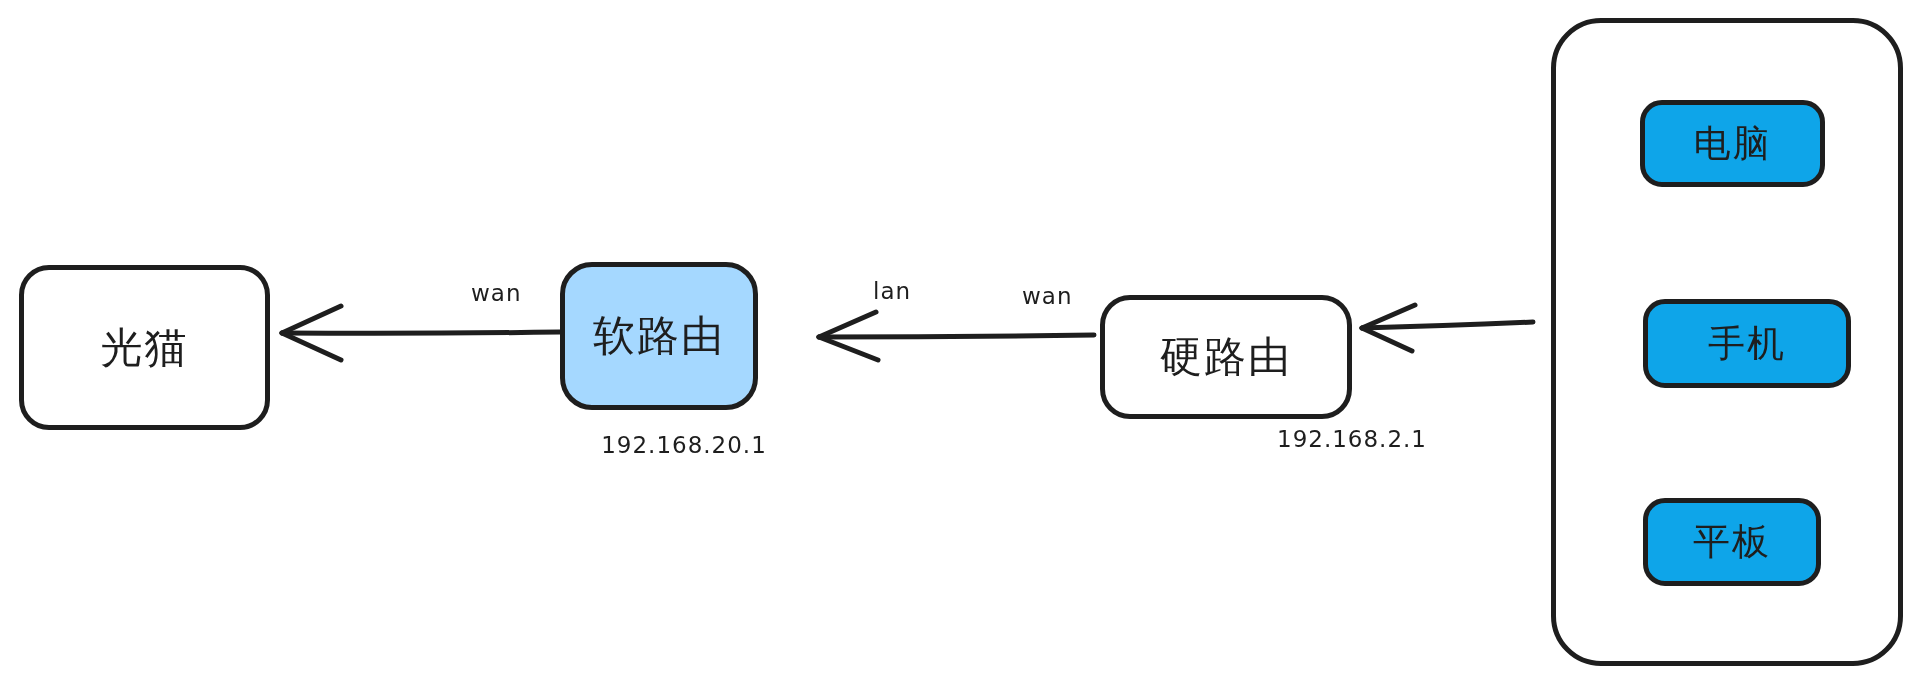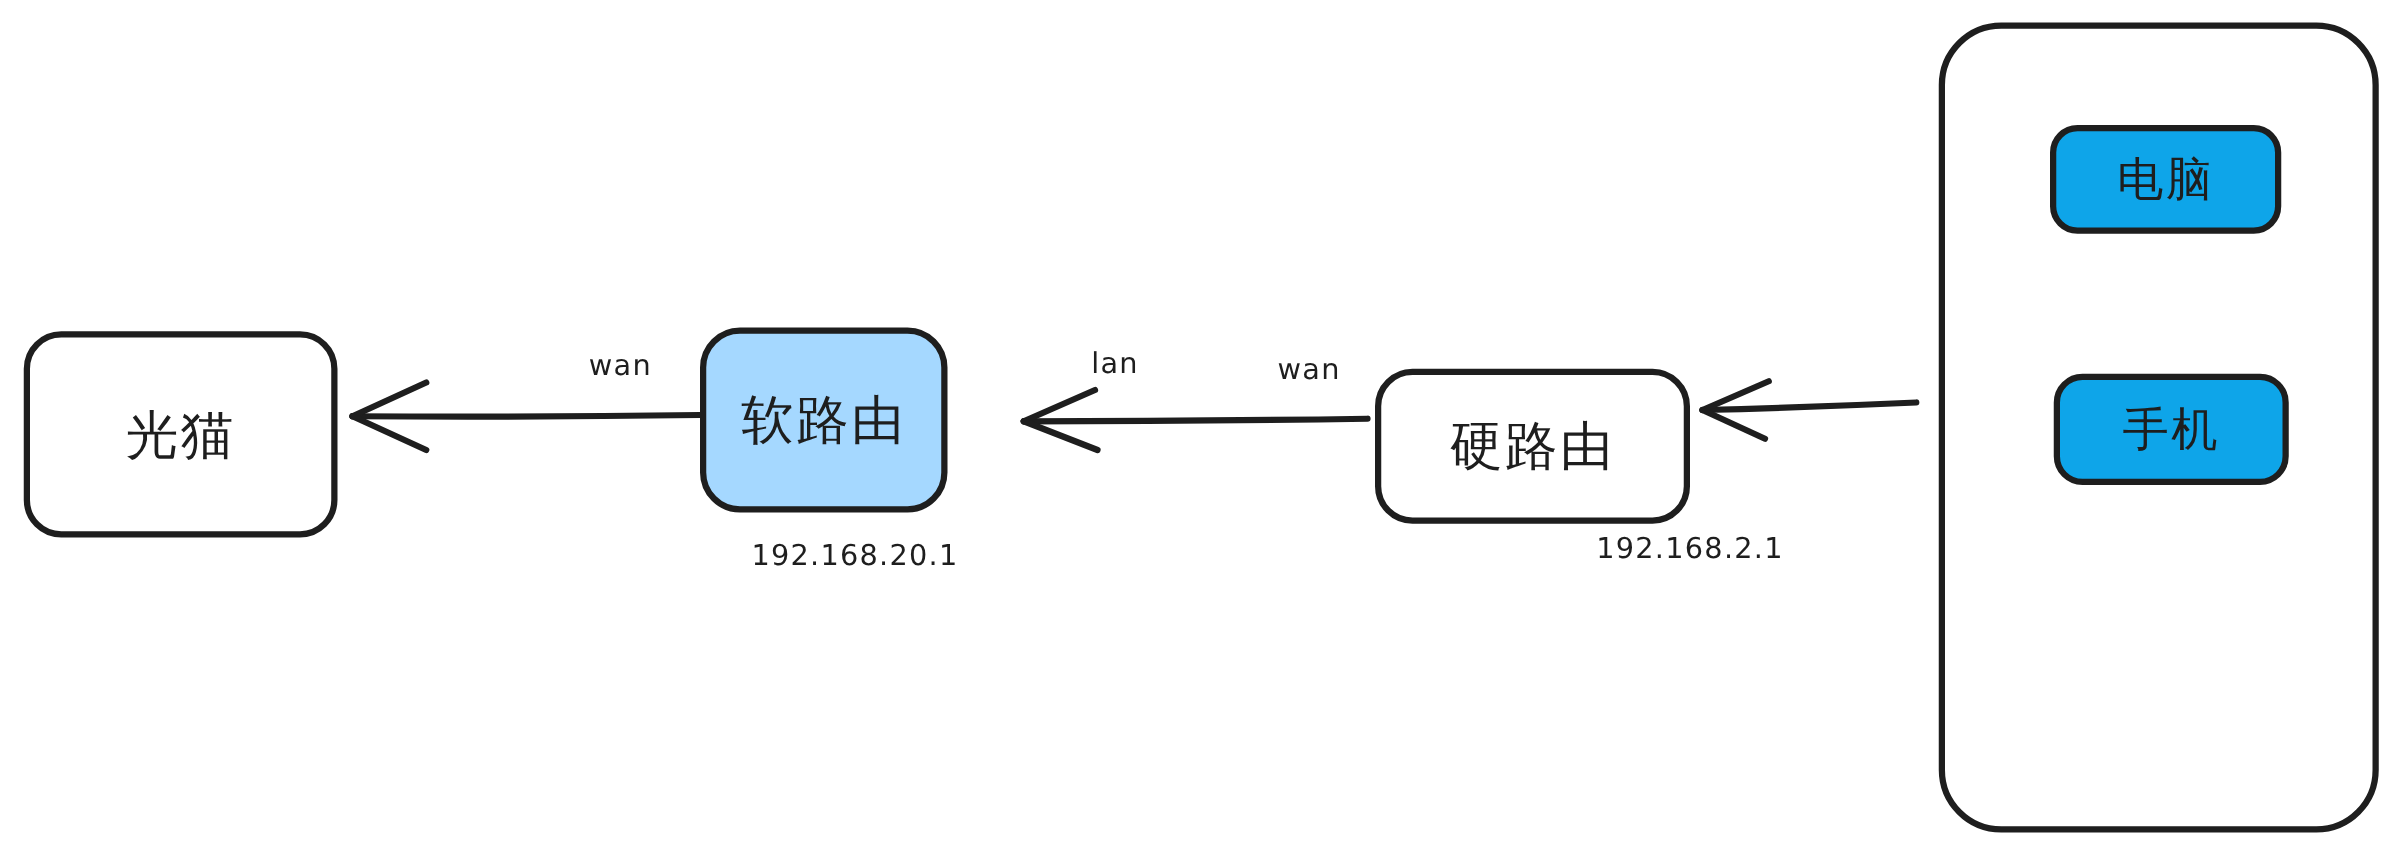--- a/index.html
+++ b/index.html
@@ -33,21 +33,21 @@
     border-radius:50px;background:#ffffff;
   }
   .device{
     position:absolute;box-sizing:border-box;
     border:5px solid var(--stroke);
     border-radius:22px;background:#0ea5e9;
     display:flex;align-items:center;justify-content:center;
     color:var(--stroke);font-size:37px;letter-spacing:2px;
   }
   .device-computer{left:84px;top:77px;width:185px;height:87px;}
-  .device-phone{left:87px;top:276px;width:188px;height:89px;border-radius:23px;}
+  .device-phone{left:87px;top:276px;width:208px;height:89px;}
   .device-tablet{left:87px;top:475px;width:178px;height:88px;}
 
   .hand{
     position:absolute;
     color:var(--stroke);
     font-family:"DejaVu Sans","Liberation Sans",sans-serif;
     font-size:23px;font-weight:500;
     white-space:nowrap;
     letter-spacing:1px;
   }
@@ -96,20 +96,23 @@
     <span>硬路由</span>
   </div>
 
   <div class="devices-group">
     <div class="device device-computer">
       <span>电脑</span>
     </div>
     <div class="device device-phone">
       <span>手机</span>
     </div>
+    <div class="device device-tablet">
+      <span>平板</span>
+    </div>
   </div>
 
   <div class="hand lbl-wan-soft">wan</div>
   <div class="hand lbl-lan">lan</div>
   <div class="hand lbl-wan-hard">wan</div>
 
   <div class="hand lbl-ip-soft">192.168.20.1</div>
   <div class="hand lbl-ip-hard-wan">192.168.2.1</div>
 
 </div>

